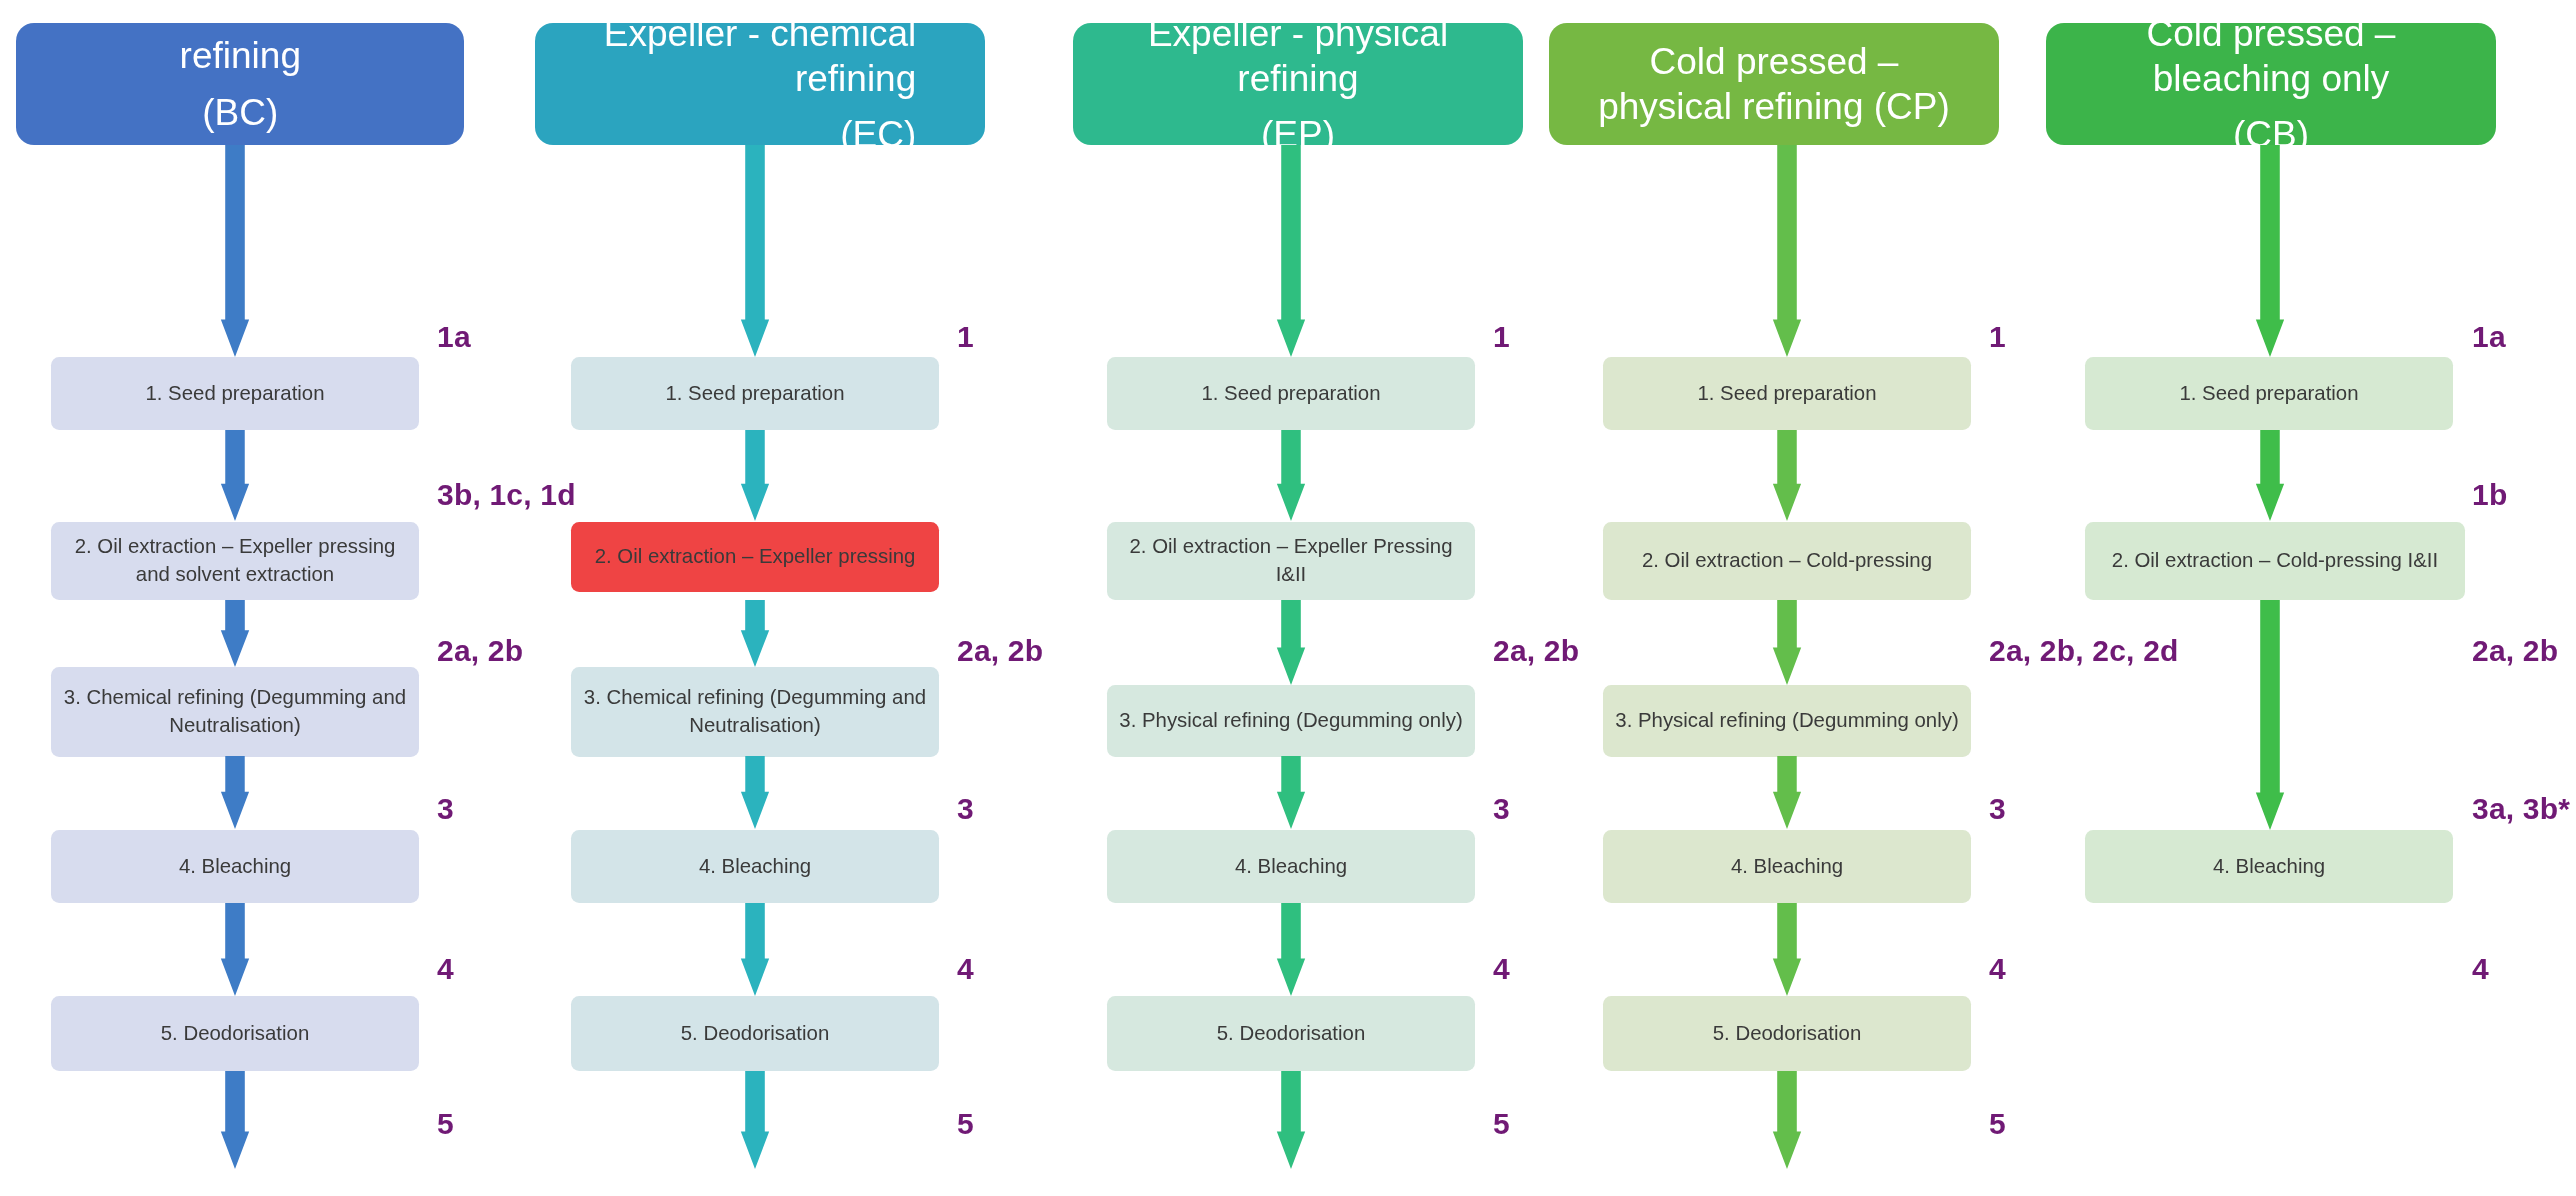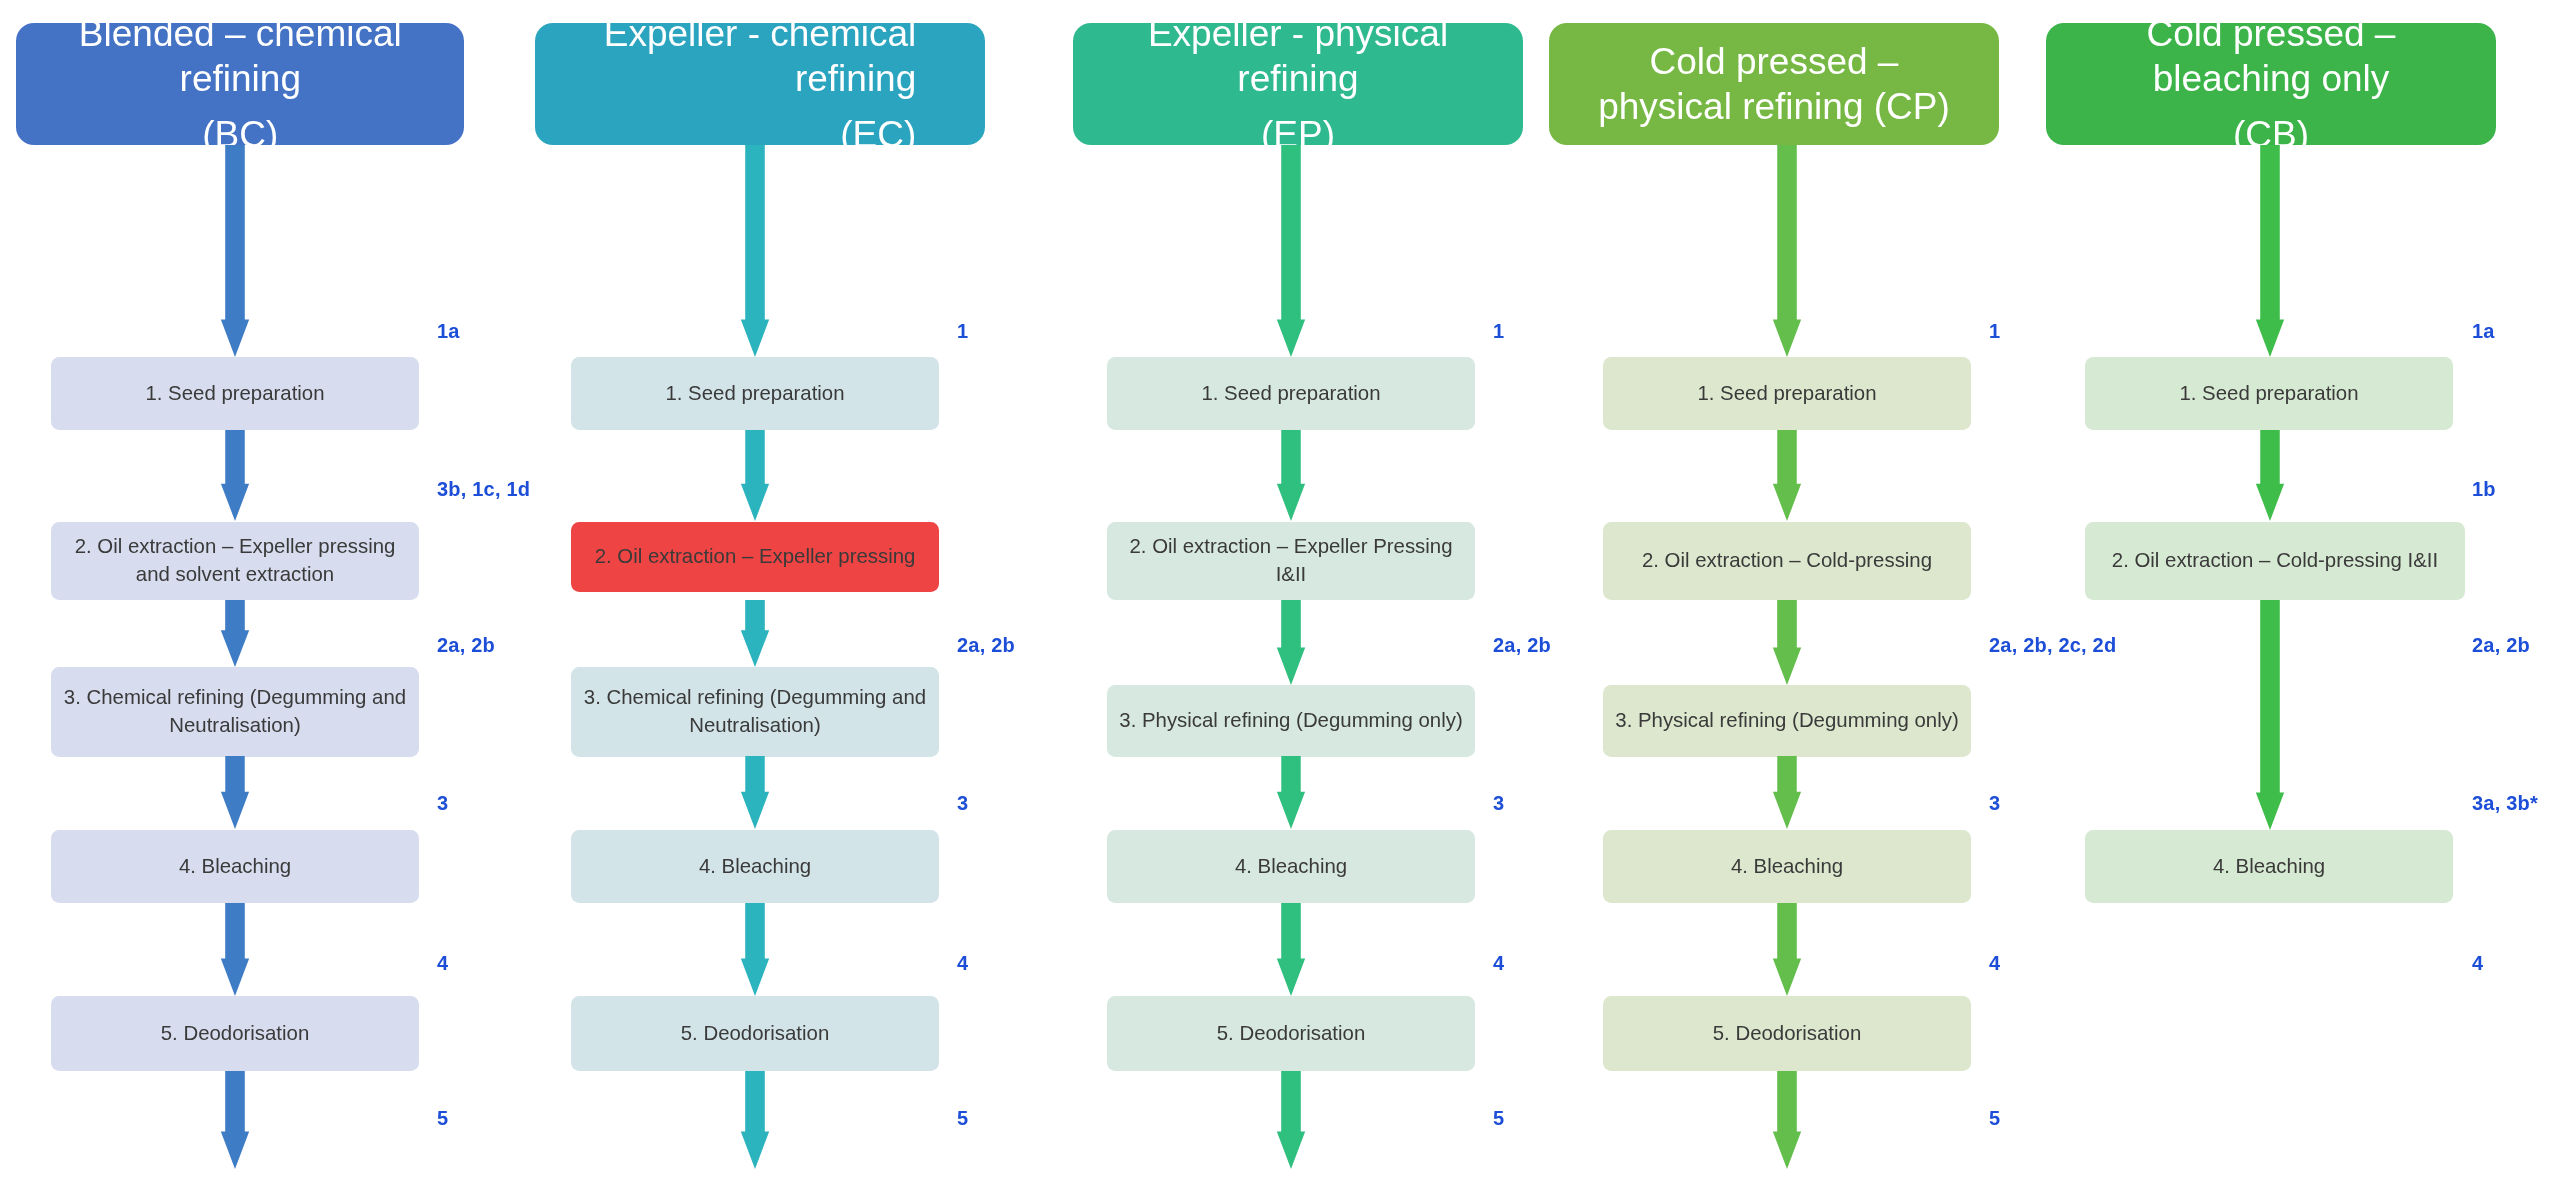--- a/index.html
+++ b/index.html
@@ -34,35 +34,34 @@
     padding:4.9px 9.8px;
     box-sizing:border-box;
     font-weight:400;
   }
   .connector{
     position:absolute;
   }
   .connector svg{display:block;}
   .side-label{
     position:absolute;
-    font-size:20px;
+    font-size:30px;
     font-weight:bold;
-    color:#1d4ed8;
+    color:#701a75;
     white-space:nowrap;
     letter-spacing:0.2px;
   }
 </style>
 </head>
 <body>
 
 <div id="flow">
     <div class="column">
       <div class="header-box" style="left: 16.3px; width: 448px; top: 23px; height: 122px; background: rgb(68, 114, 196);">
         <div>
-          <span>Blended – chemical</span>
           <span>refining</span>
           <span style="margin-top: 11.4px;">(BC)</span>
         </div>
       </div>
       <div class="connector" style="left: 212px; top: 145px; width: 46px; height: 212px;">
         <svg width="46" height="212" viewBox="0 0 56 260">
           <path d="M16,0 L40,0 L40,214 L45.36,214 L28,260 L10.64,214 L16,214 Z" fill="#3E7CC6"></path>
         </svg>
       </div>
       <div class="step-box" style="left: 51px; width: 368px; top: 357px; height: 73px; background: rgb(215, 220, 238);">

